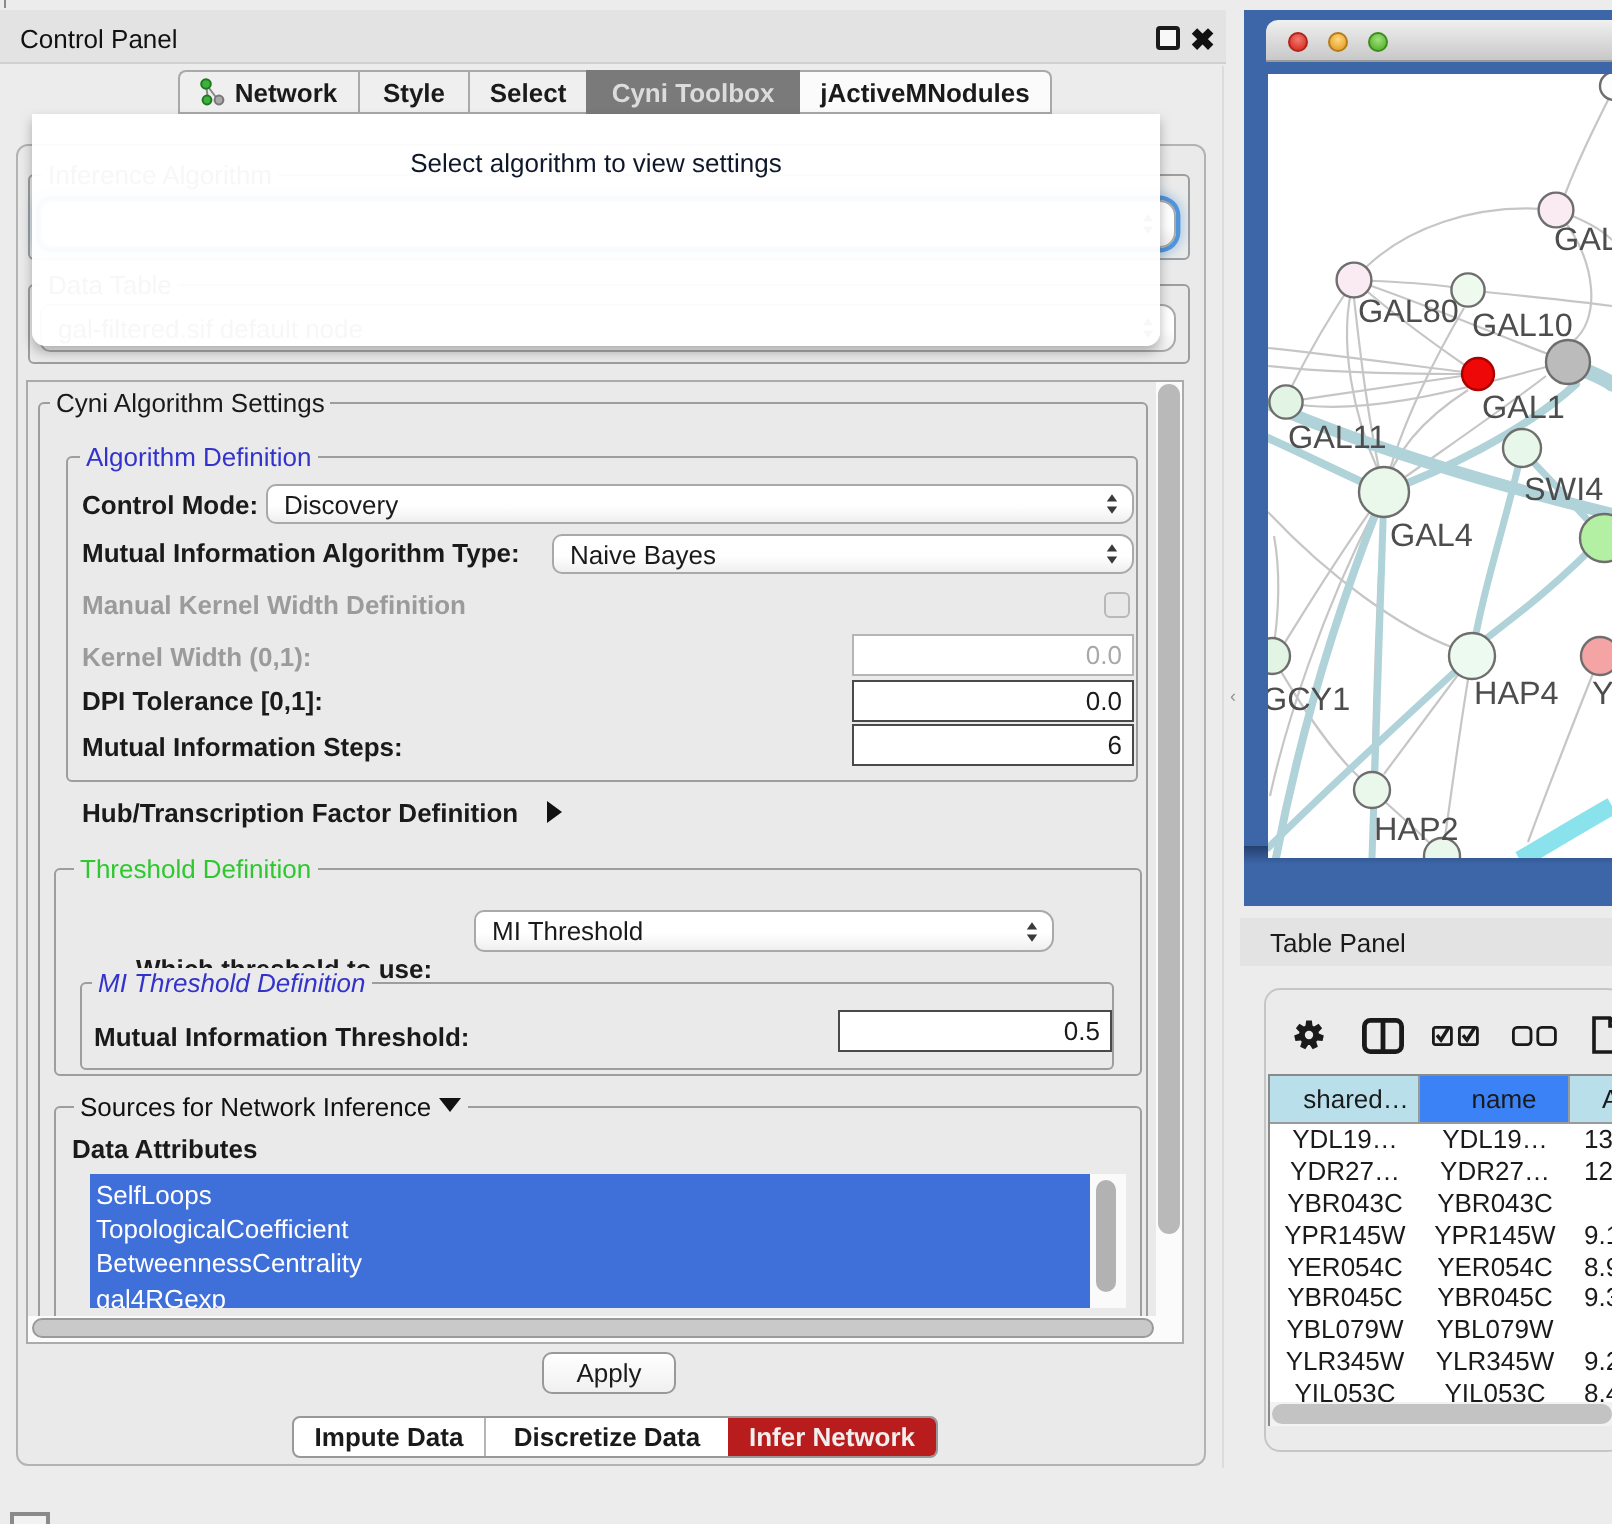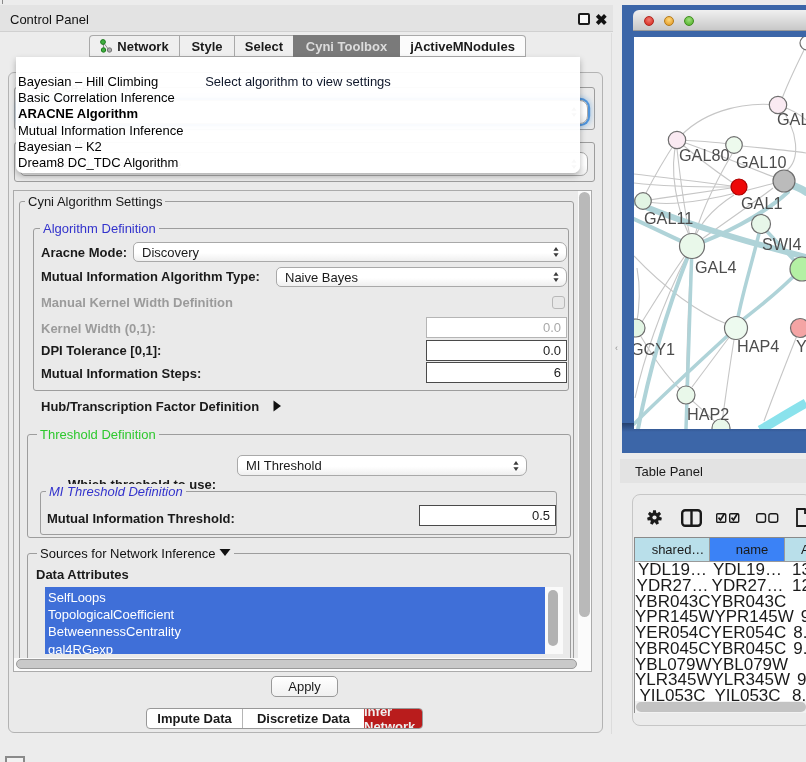--- a/index.html
+++ b/index.html
@@ -84,21 +84,21 @@
 
 <div class="abs" style="left:14px;top:191px;width:564px;height:467px;overflow:hidden;">
   <div class="grp" style="left:5px;top:10px;width:555px;height:600px;border-radius:3px;">
     <div class="ttl" style="left:5px;">Cyni Algorithm Settings</div>
   </div>
 </div>
 
 <div class="grp" style="left:33px;top:228px;width:536px;height:163px;">
   <div class="ttl" style="left:6px;color:#3333cc;">Algorithm Definition</div>
 </div>
-<div class="abs bold" style="left:41px;top:245px;">Aracne Mode:</div>
+<div class="abs bold" style="left:41px;top:245px;">Control Mode:</div>
 <div class="combo" style="left:133px;top:242px;width:434px;height:20px;">
   <span>Discovery</span>
   <svg class="arr" width="8" height="13" viewBox="0 0 8 13">
       <path d="M4 1.6 L6.6 5.2 L1.4 5.2 Z" fill="#3a3a3a"></path>
       <path d="M4 11.4 L6.6 7.8 L1.4 7.8 Z" fill="#3a3a3a"></path>
     </svg>
 </div>
 <div class="abs bold" style="left:41px;top:269px;">Mutual Information Algorithm Type:</div>
 <div class="combo" style="left:276px;top:267px;width:291px;height:20px;">
   <span>Naive Bayes</span>
@@ -155,36 +155,28 @@
 <div class="abs" style="left:545px;top:587px;width:18px;height:67px;background:#fafafa;"></div>
 <div class="abs" style="left:548px;top:590px;width:10px;height:56px;background:#b2b2b2;border-radius:5px;"></div>
 
 <div class="abs" style="left:578px;top:191px;width:13px;height:480px;background:#fbfbfb;"></div>
 <div class="abs" style="left:579px;top:192px;width:11px;height:425px;background:#b9b9b9;border-radius:5.5px;"></div>
 <div class="abs" style="left:14px;top:658px;width:564px;height:13px;background:#fbfbfb;"></div>
 <div class="abs" style="left:16px;top:659px;width:561px;height:10px;background:#c9c9c9;border:1px solid #9a9a9a;border-radius:5px;"></div>
 
 <div class="abs" style="left:271px;top:676px;width:67px;height:21px;background:linear-gradient(#ffffff,#f0f0f0);border:1px solid #999;border-radius:5px;display:flex;align-items:center;justify-content:center;">Apply</div>
 
-<div class="abs" style="left:146px;top:708px;width:277px;height:21px;border:1px solid #989898;border-radius:4px;background:#fff;display:flex;overflow:hidden;">
+<div class="abs" style="left:146px;top:708px;width:323px;height:21px;border:1px solid #989898;border-radius:4px;background:#fff;display:flex;overflow:hidden;text-align:right;">
   <div class="bold" style="flex:0 0 96px;display:flex;align-items:center;justify-content:center;border-right:1px solid #b5b5b5;">Impute Data</div>
   <div class="bold" style="flex:0 0 121px;display:flex;align-items:center;justify-content:center;">Discretize Data</div>
   <div class="bold" style="flex:1;display:flex;align-items:center;justify-content:center;background:#b91c1c;color:#efefef;">Infer Network</div>
 </div>
 
 <div class="abs" style="left:16px;top:57px;width:564px;height:116px;background:rgba(255,255,255,0.965);border-radius:0 0 7px 7px;box-shadow:0 3px 6px rgba(0,0,0,0.28);">
   <div style="text-align:center;color:#0f172a;padding-top:17px;height:17px;">Select algorithm to view settings</div>
-  <div style="padding-left:2px;line-height:16.2px;color:#000;">
-    Bayesian – Hill Climbing<br>
-    Basic Correlation Inference<br>
-    <span class="bold">ARACNE Algorithm</span><br>
-    Mutual Information Inference<br>
-    Bayesian – K2<br>
-    Dream8 DC_TDC Algorithm
-  </div>
 </div>
 
 <div class="abs" style="left:611px;top:33px;width:1px;height:701px;background:#dcdcdc;"></div>
 
 <div class="abs" style="left:615px;top:345px;width:5px;height:7px;color:#8f8f8f;font-size:9px;line-height:7px;">‹</div>
 
 <div class="abs" style="left:5px;top:756px;width:20px;height:20px;background:#f2f2f2;border:2px solid #8a8a8a;"></div>
 
 <div class="abs" style="left:622px;top:5px;width:184px;height:448px;background:#3c66a8;"></div>
 <div class="abs" style="left:633px;top:10px;width:173px;height:21px;background:linear-gradient(#f0f0f0,#c8c8c8);border-radius:6px 0 0 0;border-bottom:1px solid #9a9a9a;"></div>
@@ -299,21 +291,21 @@
   <path d="M1 1 L9 1 L13 5 L13 18 L1 18 Z" fill="none" stroke="#1a1a1a" stroke-width="1.8"></path>
   <path d="M9 1 L9 5 L13 5" fill="none" stroke="#1a1a1a" stroke-width="1.8"></path>
 </svg>
 
 <div class="abs" style="left:634px;top:537px;width:172px;height:176px;background:#fff;border-top:1px solid #8a8a8a;border-left:1px solid #8a8a8a;overflow:hidden;">
   <div style="display:flex;height:24px;border-bottom:1px solid #9a9a9a;">
     <div style="flex:0 0 75px;background:#b9dfea;border-right:1px solid #9a9a9a;display:flex;align-items:center;justify-content:center;padding-left:12px;">shared…</div>
     <div style="flex:0 0 75px;background:#3b82f6;border-right:1px solid #9a9a9a;display:flex;align-items:center;justify-content:center;padding-left:10px;">name</div>
     <div style="flex:1;background:#b9dfea;display:flex;align-items:center;padding-left:16px;">A</div>
   </div>
-  <div style="font-size:17px;">
+  <div style="font-size:13px;">
     <div style="display:flex;height:15.8px;align-items:center;">
         <div style="flex:0 0 75px;text-align:center;">YDL19…</div>
         <div style="flex:0 0 75px;text-align:center;">YDL19…</div>
         <div style="flex:1;padding-left:7px;">13…</div>
       </div>
     <div style="display:flex;height:15.8px;align-items:center;">
         <div style="flex:0 0 75px;text-align:center;">YDR27…</div>
         <div style="flex:0 0 75px;text-align:center;">YDR27…</div>
         <div style="flex:1;padding-left:7px;">12…</div>
       </div>

